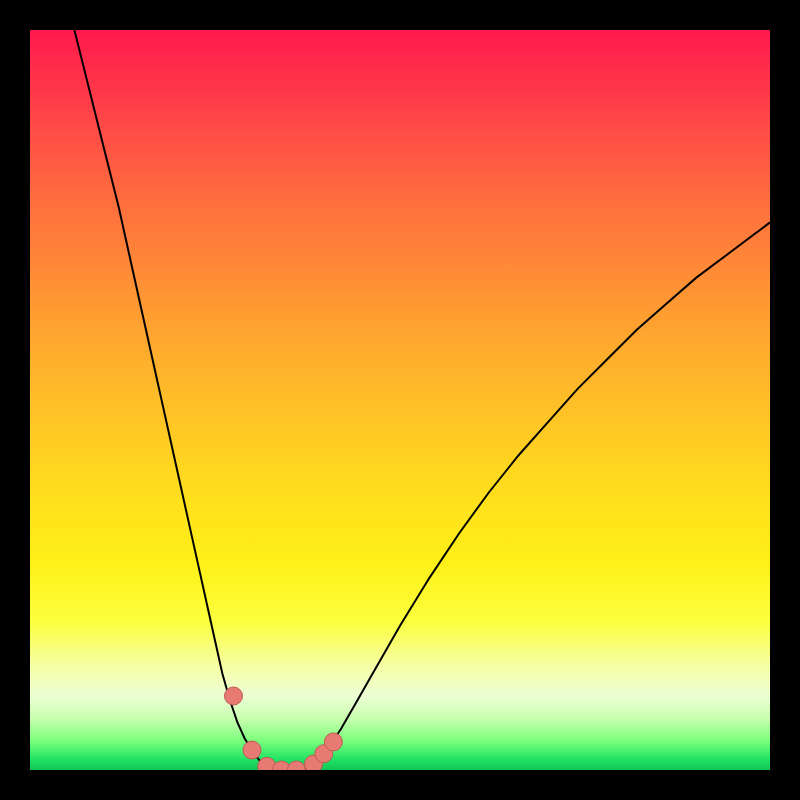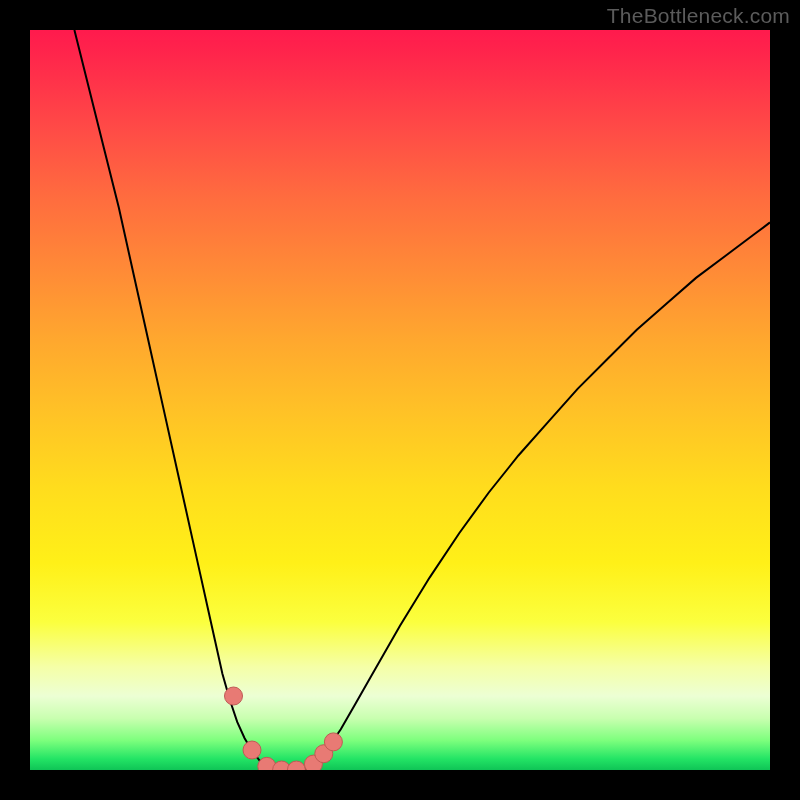--- a/index.html
+++ b/index.html
@@ -77,14 +77,13 @@
           <circle cx="222.00" cy="720.02" r="9" fill="#e87a74" stroke="#c05a55" stroke-width="1"></circle>
           <circle cx="236.80" cy="736.30" r="9" fill="#e87a74" stroke="#c05a55" stroke-width="1"></circle>
           <circle cx="251.60" cy="740.00" r="9" fill="#e87a74" stroke="#c05a55" stroke-width="1"></circle>
           <circle cx="266.40" cy="740.00" r="9" fill="#e87a74" stroke="#c05a55" stroke-width="1"></circle>
           <circle cx="283.42" cy="734.08" r="9" fill="#e87a74" stroke="#c05a55" stroke-width="1"></circle>
           <circle cx="293.78" cy="723.72" r="9" fill="#e87a74" stroke="#c05a55" stroke-width="1"></circle>
           <circle cx="303.40" cy="711.88" r="9" fill="#e87a74" stroke="#c05a55" stroke-width="1"></circle>
         </g>
     </svg>
   </div>
-  <div class="watermark">TheBottleneck.com</div>
 </div>
 
 </body></html>

